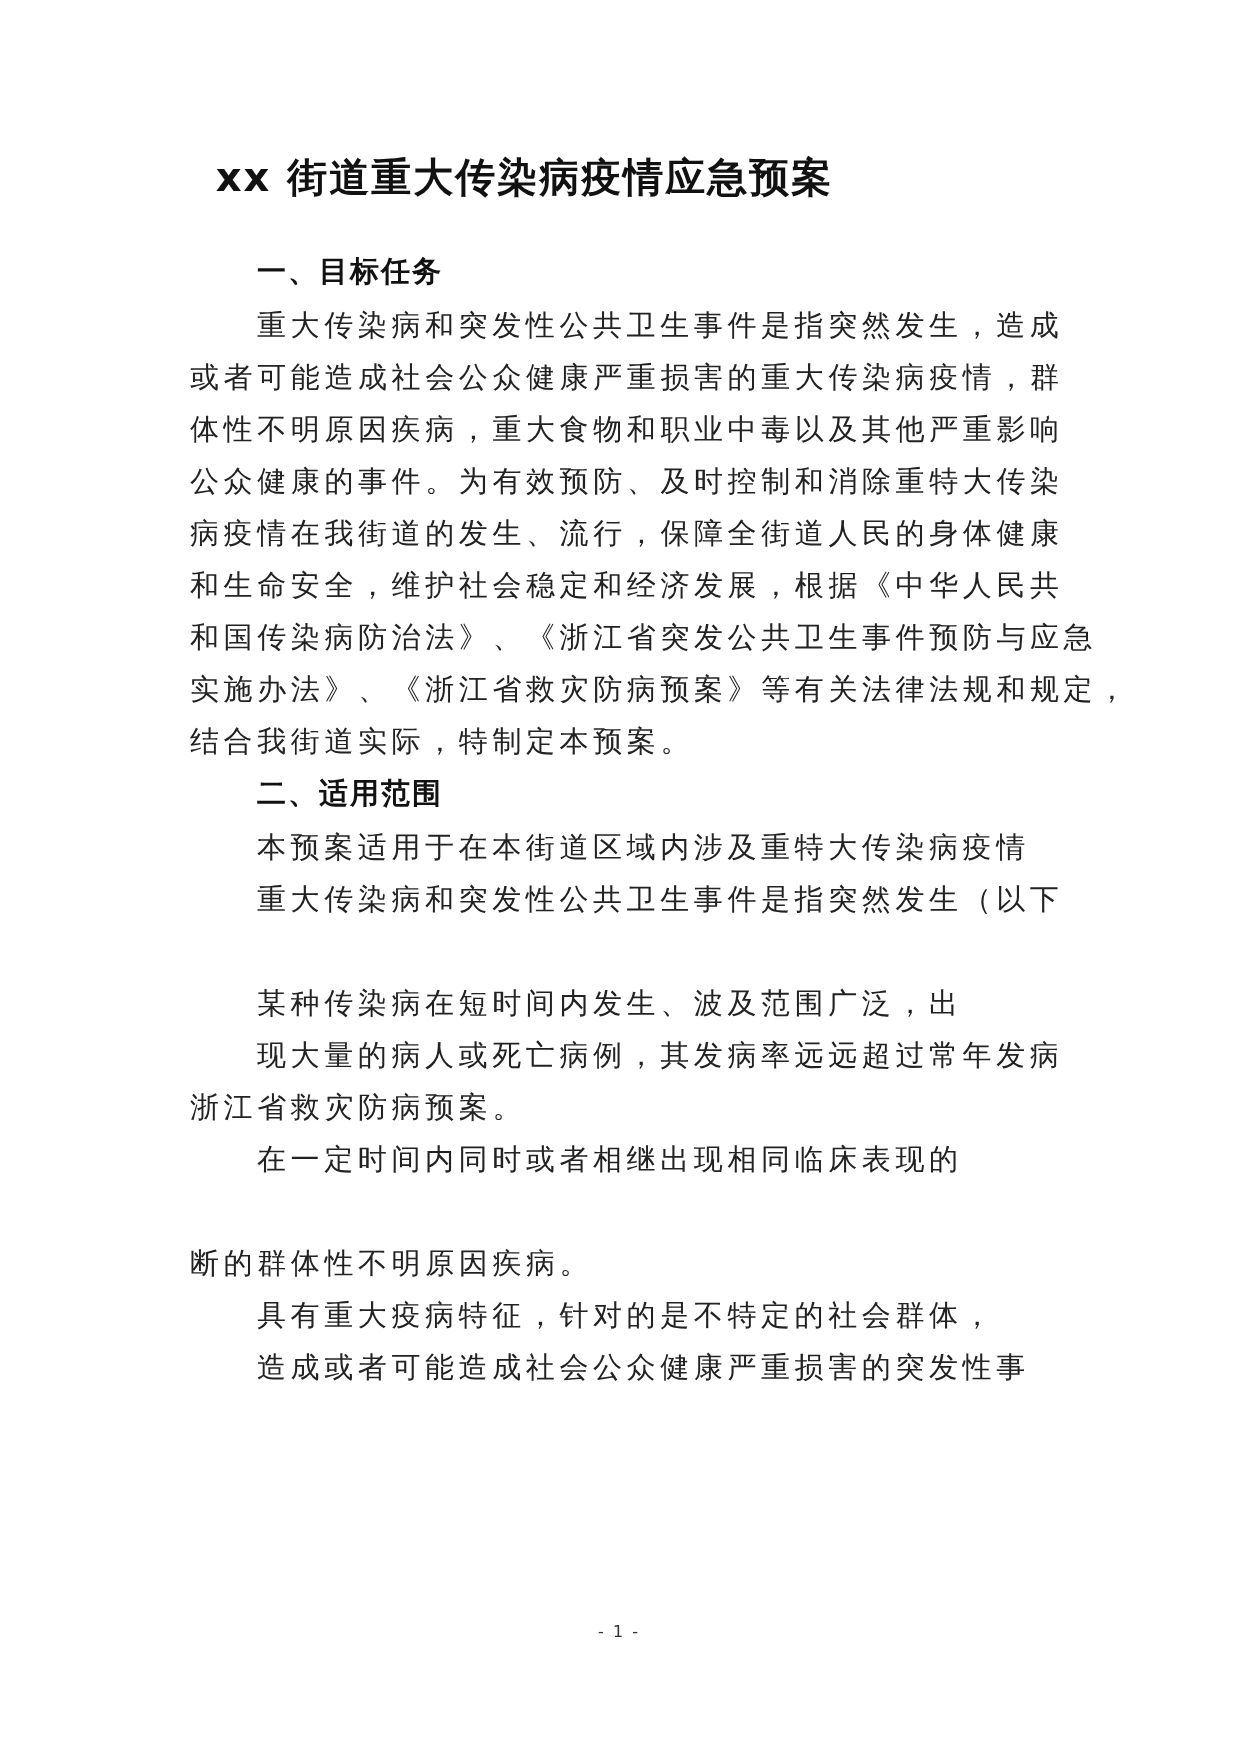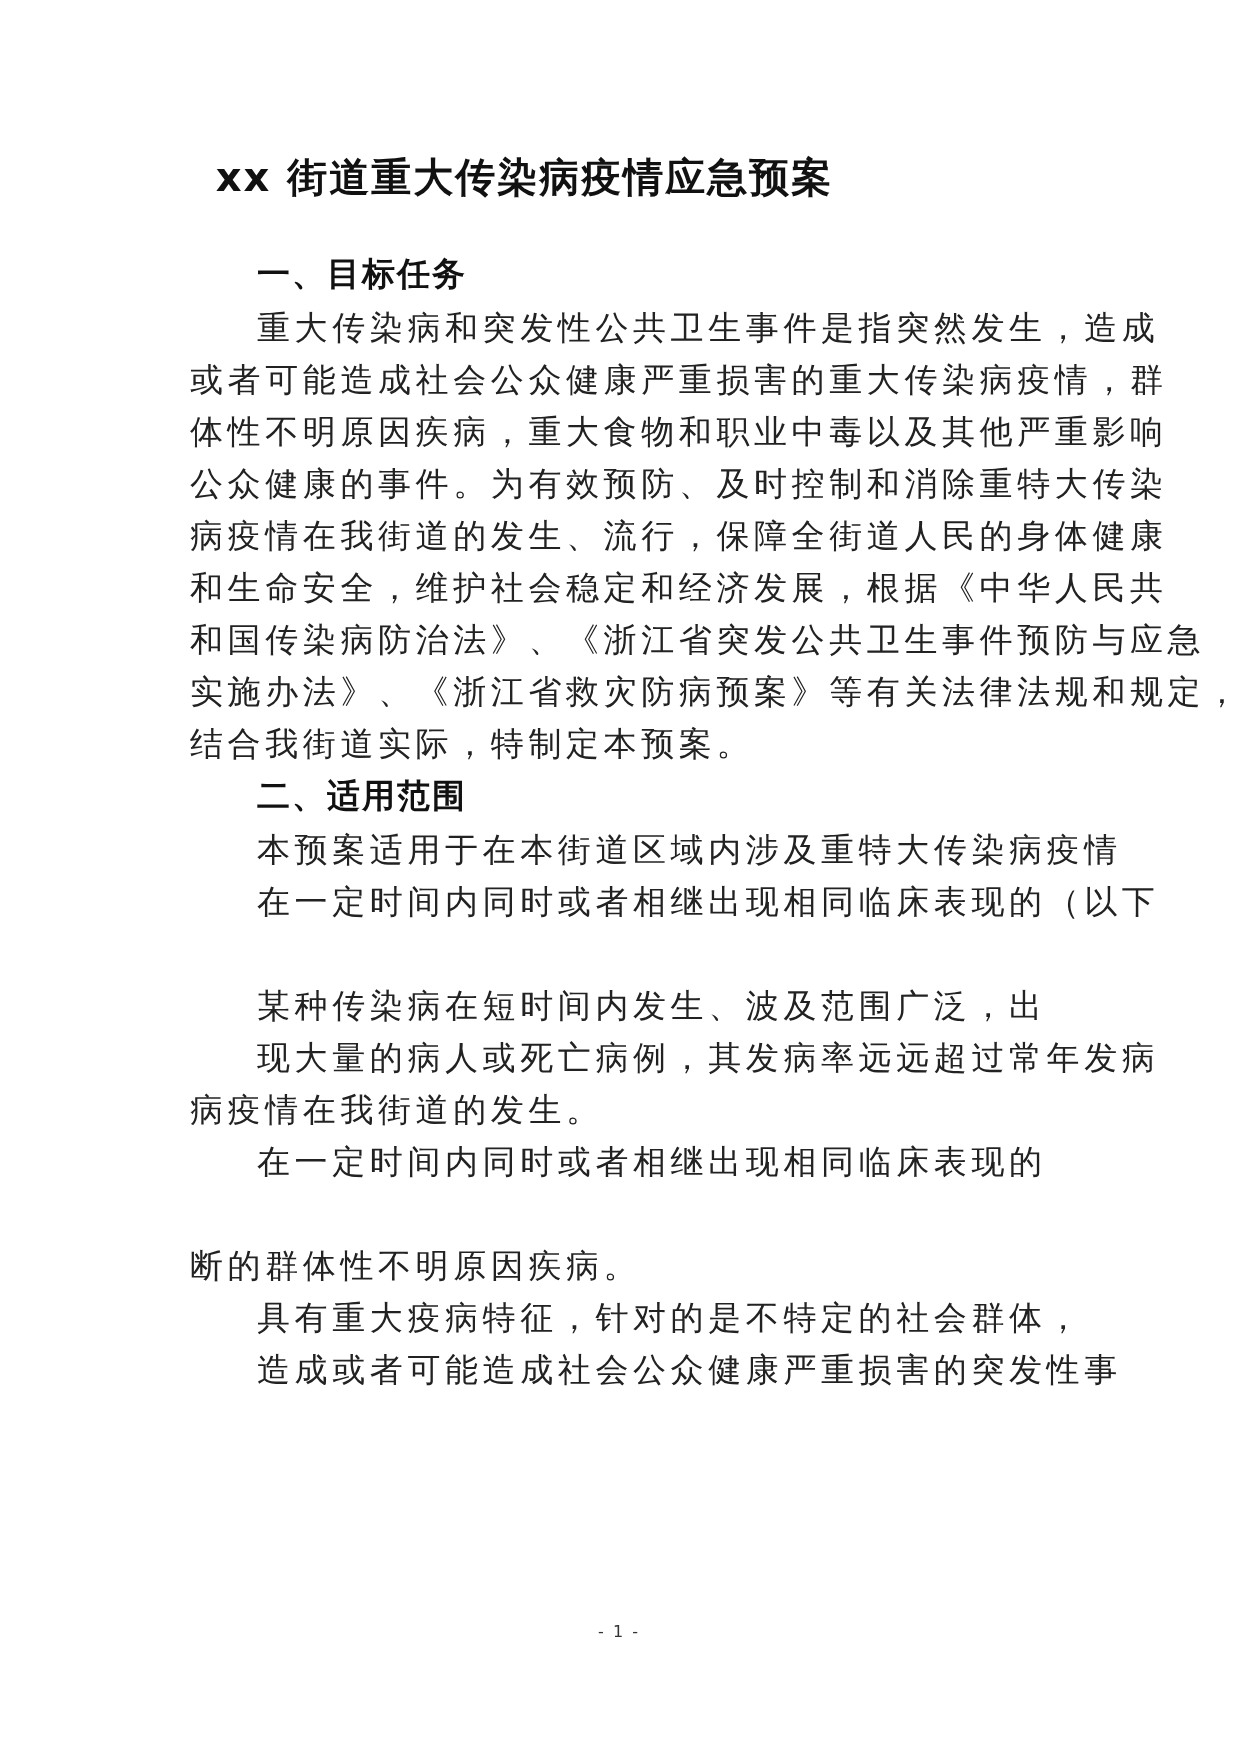--- a/index.html
+++ b/index.html
@@ -1,21 +1,21 @@
 <!DOCTYPE html>
 <html><head>
 <meta charset="utf-8">
 <style>
   html, body { margin: 0; padding: 0; background: #ffffff; }
   body { width: 1238px; height: 1752px; position: relative; overflow: hidden;
          font-family: "DejaVu Sans", "Liberation Sans", sans-serif; color: #1a1a1a; }
   .page { position: absolute; left: 0; top: 0; width: 1238px; height: 1752px; background: #fff; }
   .title { position: absolute; left: 0; width: 1049px; top: 150px; text-align: center;
            font-size: 40px; font-weight: bold; letter-spacing: 2px; color: #111; }
-  .line { position: absolute; left: 190px; font-size: 33px; letter-spacing: 4.6px; white-space: nowrap; color: #222; }
+  .line { position: absolute; left: 190px; font-size: 29px; letter-spacing: 4.6px; white-space: nowrap; color: #222; }
   .indent { left: 257px; }
   .heading { font-weight: bold; letter-spacing: 2px; color: #111; }
   .pagenum { position: absolute; left: 0; width: 1238px; top: 1622px; text-align: center;
              font-size: 16px; color: #333; letter-spacing: 2px; }
 </style>
 </head>
 <body>
 
 <div class="page">
   <div class="title">xx 街道重大传染病疫情应急预案</div>
@@ -26,23 +26,23 @@
   <div class="line" style="top:410px">体性不明原因疾病，重大食物和职业中毒以及其他严重影响</div>
   <div class="line" style="top:462px">公众健康的事件。为有效预防、及时控制和消除重特大传染</div>
   <div class="line" style="top:514px">病疫情在我街道的发生、流行，保障全街道人民的身体健康</div>
   <div class="line" style="top:618px">和国传染病防治法》、《浙江省突发公共卫生事件预防与应急</div>
   <div class="line" style="top:566px">和生命安全，维护社会稳定和经济发展，根据《中华人民共</div>
   <div class="line" style="top:670px">实施办法》、《浙江省救灾防病预案》等有关法律法规和规定，</div>
   <div class="line" style="top:722px">结合我街道实际，特制定本预案。</div>
 
   <div class="line indent heading" style="top:774px">二、适用范围</div>
   <div class="line indent" style="top:828px">本预案适用于在本街道区域内涉及重特大传染病疫情</div>
-  <div class="line indent" style="top:880px">在一定时间内同时或者相继出现相同临床表现的（以下</div>
+  <div class="line indent" style="top:880px">重大传染病和突发性公共卫生事件是指突然发生（以下</div>
   <div class="line indent" style="top:984px">某种传染病在短时间内发生、波及范围广泛，出</div>
   <div class="line indent" style="top:1036px">现大量的病人或死亡病例，其发病率远远超过常年发病</div>
-  <div class="line" style="top:1088px">病疫情在我街道的发生。</div>
+  <div class="line" style="top:1088px">浙江省救灾防病预案。</div>
   <div class="line indent" style="top:1140px">在一定时间内同时或者相继出现相同临床表现的</div>
   <div class="line" style="top:1244px">断的群体性不明原因疾病。</div>
   <div class="line indent" style="top:1296px">具有重大疫病特征，针对的是不特定的社会群体，</div>
   <div class="line indent" style="top:1348px">造成或者可能造成社会公众健康严重损害的突发性事</div>
 
   <div class="pagenum">- 1 -</div>
 </div>
 
 </body></html>

